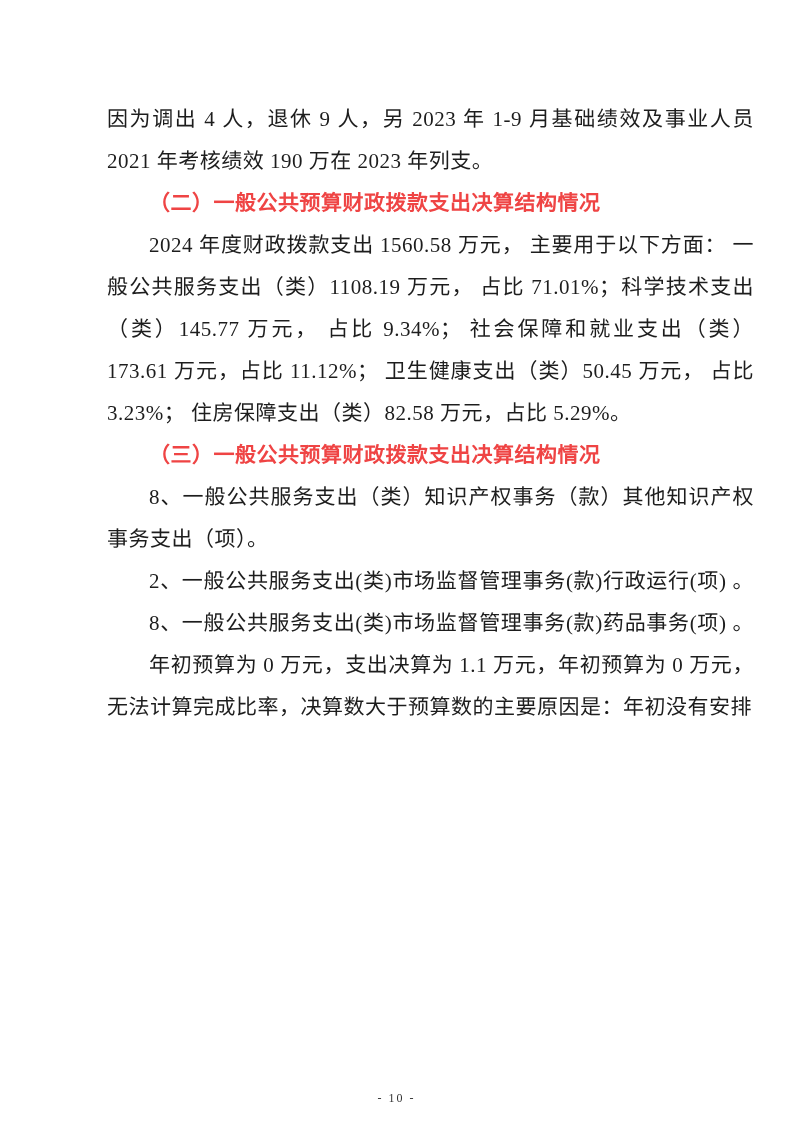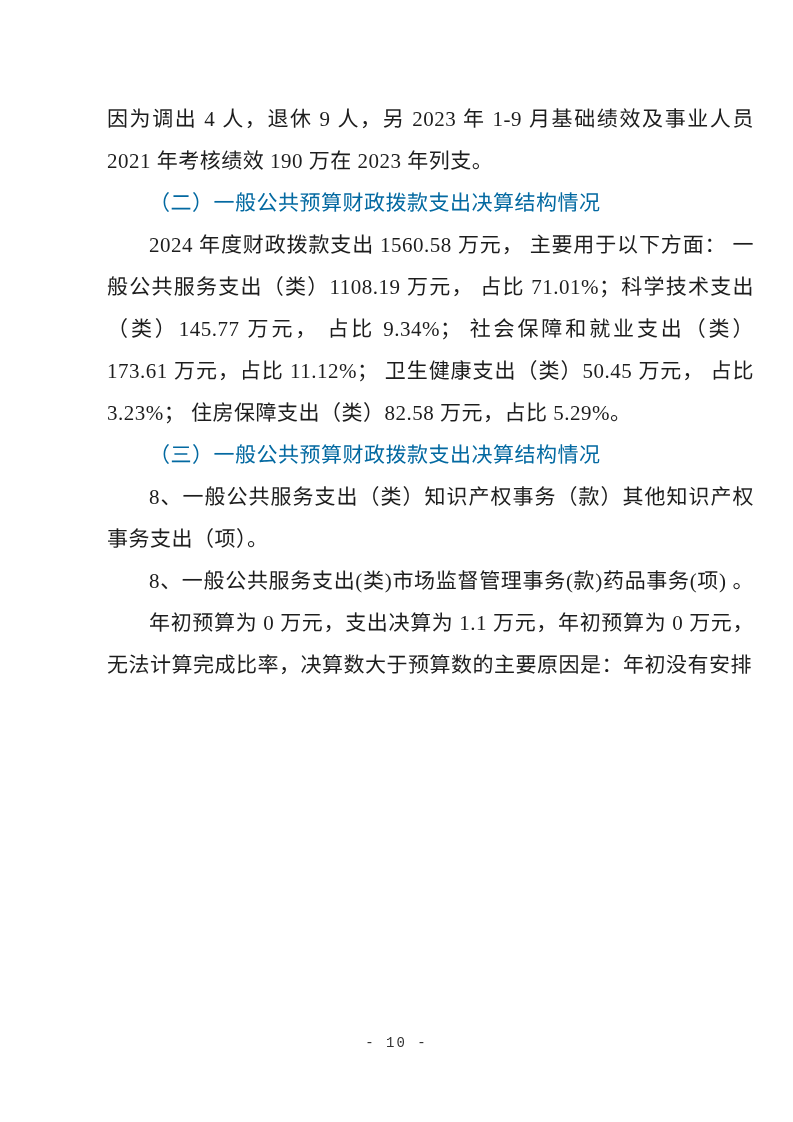--- a/index.html
+++ b/index.html
@@ -28,47 +28,47 @@
     margin: 0;
     font-size: 21px;
     line-height: 42px;
     text-align: justify;
     letter-spacing: 0.5px;
   }
   p.indent {
     text-indent: 2em;
   }
   p.heading {
-    font-weight: 400;
-    color: #0369a1;
+    font-weight: 700;
+    color: #ef4444;
     text-indent: 2em;
   }
   p.justify-last {
     text-align-last: justify;
   }
   .footer {
     position: absolute;
-    top: 1033px;
+    top: 1088px;
     left: 0;
     width: 100%;
     text-align: center;
-    font-size: 14px;
+    font-size: 12px;
     line-height: 20px;
     color: #333333;
     letter-spacing: 2px;
-    font-family: Liberation Mono, monospace;
   }
 </style>
 </head>
 <body>
 
 <div class="page">
   <div class="content">
     <p class="body">因为调出 4 人，退休 9 人，另 2023 年 1-9 月基础绩效及事业人员 2021 年考核绩效 190 万在 2023 年列支。</p>
     <p class="heading">（二）一般公共预算财政拨款支出决算结构情况</p>
     <p class="indent">2024 年度财政拨款支出 1560.58 万元， 主要用于以下方面： 一般公共服务支出（类）1108.19 万元， 占比 71.01%；科学技术支出（类）145.77 万元， 占比 9.34%； 社会保障和就业支出（类）173.61 万元，占比 11.12%； 卫生健康支出（类）50.45 万元， 占比 3.23%； 住房保障支出（类）82.58 万元，占比 5.29%。</p>
     <p class="heading">（三）一般公共预算财政拨款支出决算结构情况</p>
     <p class="indent">8、一般公共服务支出（类）知识产权事务（款）其他知识产权事务支出（项）。</p>
+    <p class="indent justify-last">2、一般公共服务支出(类)市场监督管理事务(款)行政运行(项) 。</p>
     <p class="indent justify-last">8、一般公共服务支出(类)市场监督管理事务(款)药品事务(项) 。</p>
     <p class="indent">年初预算为 0 万元，支出决算为 1.1 万元，年初预算为 0 万元，无法计算完成比率，决算数大于预算数的主要原因是：年初没有安排</p>
   </div>
   <div class="footer">- 10 -</div>
 </div>
 
 </body></html>

